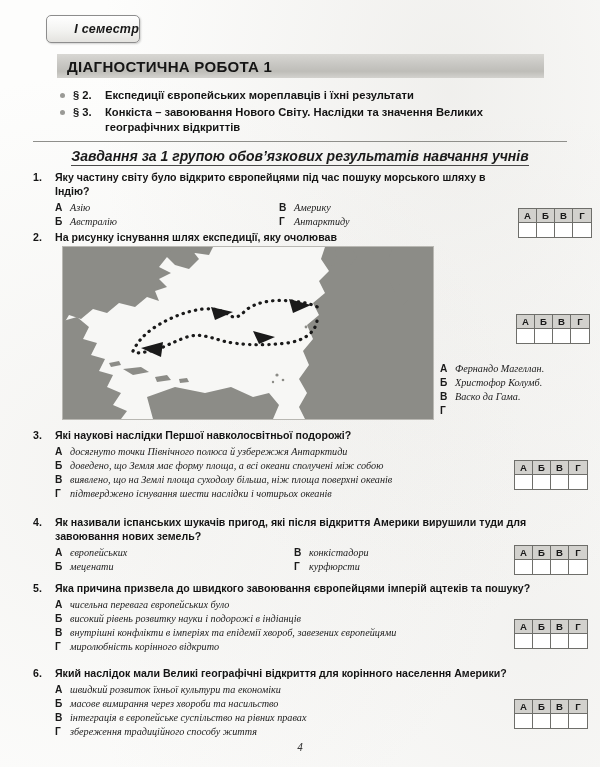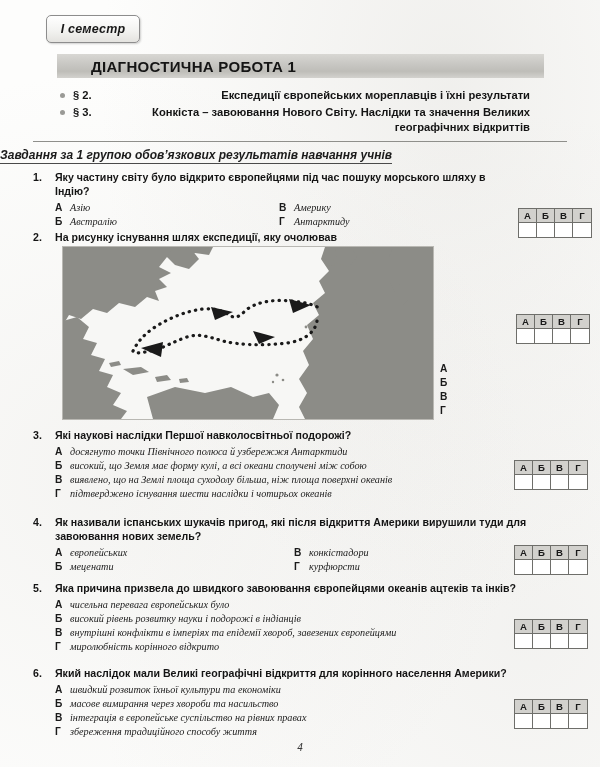--- a/index.html
+++ b/index.html
@@ -41,21 +41,21 @@
     left: 46px;
     top: 15px;
     width: 92px;
     height: 26px;
     border: 1px solid #8d8d8d;
     border-radius: 5px;
     background: linear-gradient(180deg, #ffffff 0%, #f3f3f1 55%, #e4e3df 100%);
     box-shadow: 1px 1px 2px rgba(0,0,0,.18);
     display: flex;
     align-items: center;
-    justify-content: center;
+    justify-content: flex-end;
     font-style: italic;
     font-weight: bold;
     font-size: 12.5px;
     letter-spacing: .2px;
     color: #181818;
   }
 
   
   .title-band {
     position: absolute;
@@ -65,21 +65,21 @@
     height: 24px;
     background: linear-gradient(180deg, #d8d7d3 0%, #c9c8c4 40%, #bebdb8 72%, #d3d2ce 100%);
     display: flex;
     align-items: center;
   }
   .title-band .title-text {
     font-size: 15px;
     font-weight: bold;
     letter-spacing: .3px;
     color: #151515;
-    padding-left: 34px;
+    padding-left: 10px;
   }
 
   
   .sections {
     position: absolute;
     left: 60px;
     top: 88px;
     width: 470px;
   }
   .section-item {
@@ -99,40 +99,40 @@
     margin-top: 5px;
     margin-right: 8px;
     flex: 0 0 auto;
   }
   .sec-num {
     width: 32px;
     flex: 0 0 auto;
   }
   .sec-title {
     flex: 1 1 auto;
-    text-align: right;
   }
 
   
   .rule {
     position: absolute;
     left: 33px;
     top: 141px;
     width: 534px;
     height: 1px;
     background: #8f8f8b;
   }
 
   
   .group-heading {
     position: absolute;
     left: 0;
     top: 148px;
     width: 600px;
-    font-size: 12px;
+    text-align: center;
+    font-size: 14px;
     font-style: italic;
     font-weight: bold;
     color: #1b1b1b;
   }
   .group-heading span {
     border-bottom: 1px solid #4a4a4a;
     padding-bottom: 1px;
   }
 
   
@@ -415,45 +415,48 @@
       <div class="ag-cell"></div>
       <div class="ag-cell"></div>
       <div class="ag-cell"></div>
       <div class="ag-cell"></div>
     </div>
   </div>
 
   <div class="map-answers">
     <div class="opt">
       <span class="opt-letter">А</span>
+      <span class="opt-text">Фернандо Магеллан.</span>
     </div>
     <div class="opt">
       <span class="opt-letter">Б</span>
+      <span class="opt-text">Христофор Колумб.</span>
     </div>
     <div class="opt">
       <span class="opt-letter">В</span>
+      <span class="opt-text">Васко да Гама.</span>
     </div>
     <div class="opt">
       <span class="opt-letter">Г</span>
     </div>
   </div>
 
   <div class="q" style="top:428px; width:500px;">
     <div class="q-head">
       <span class="q-num">3.</span>
       <span class="q-text">Які наукові наслідки Першої навколосвітньої подорожі?</span>
     </div>
     <div class="opts">
       <div class="opt">
         <span class="opt-letter">А</span>
         <span class="opt-text">досягнуто точки Північного полюса й узбережжя Антарктиди</span>
       </div>
       <div class="opt">
         <span class="opt-letter">Б</span>
-        <span class="opt-text">високий, що Земля має форму кулі, а всі океани сполучені між собою</span>
+        <span class="opt-text">доведено, що Земля має форму площа, а всі океани сполучені між собою</span>
       </div>
       <div class="opt">
         <span class="opt-letter">В</span>
         <span class="opt-text">виявлено, що на Землі площа суходолу більша, ніж площа поверхні океанів</span>
       </div>
       <div class="opt">
         <span class="opt-letter">Г</span>
         <span class="opt-text">підтверджено існування шести наслідки і чотирьох океанів</span>
       </div>
     </div>
@@ -510,21 +513,21 @@
       <div class="ag-cell"></div>
       <div class="ag-cell"></div>
       <div class="ag-cell"></div>
       <div class="ag-cell"></div>
     </div>
   </div>
 
   <div class="q" style="top:581px; width:500px;">
     <div class="q-head">
       <span class="q-num">5.</span>
-      <span class="q-text">Яка причина призвела до швидкого завоювання європейцями океанів ацтеків та інків?</span>
+      <span class="q-text">Яка причина призвела до швидкого завоювання європейцями імперій ацтеків та пошуку?</span>
     </div>
     <div class="opts">
       <div class="opt">
         <span class="opt-letter">А</span>
         <span class="opt-text">чисельна перевага європейських було</span>
       </div>
       <div class="opt">
         <span class="opt-letter">Б</span>
         <span class="opt-text">високий рівень розвитку науки і подорожі в індіанців</span>
       </div>

